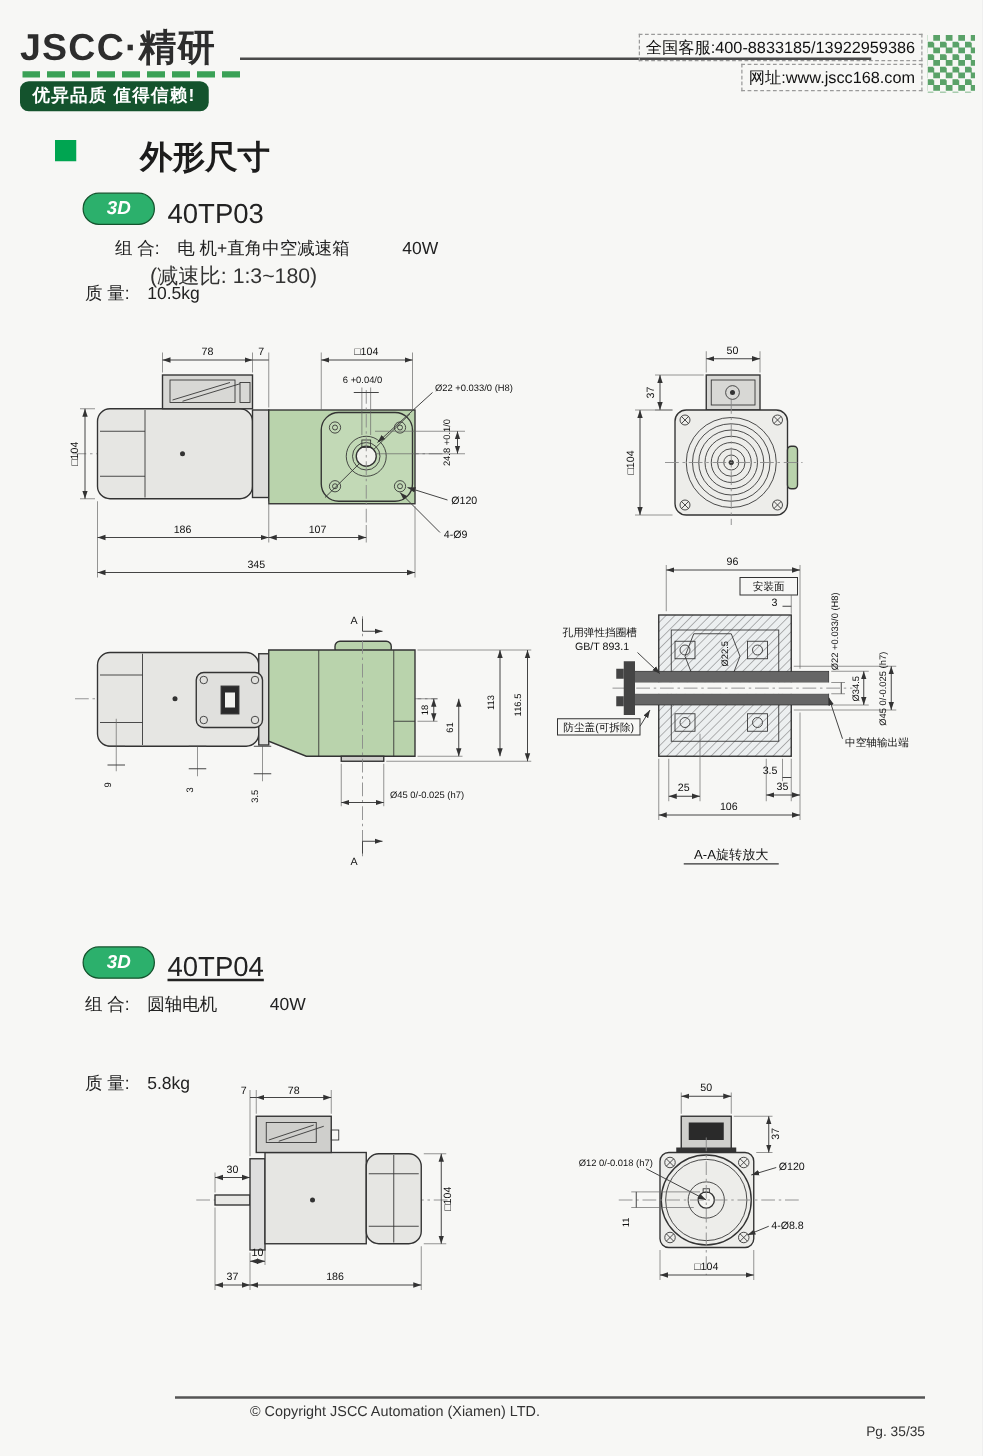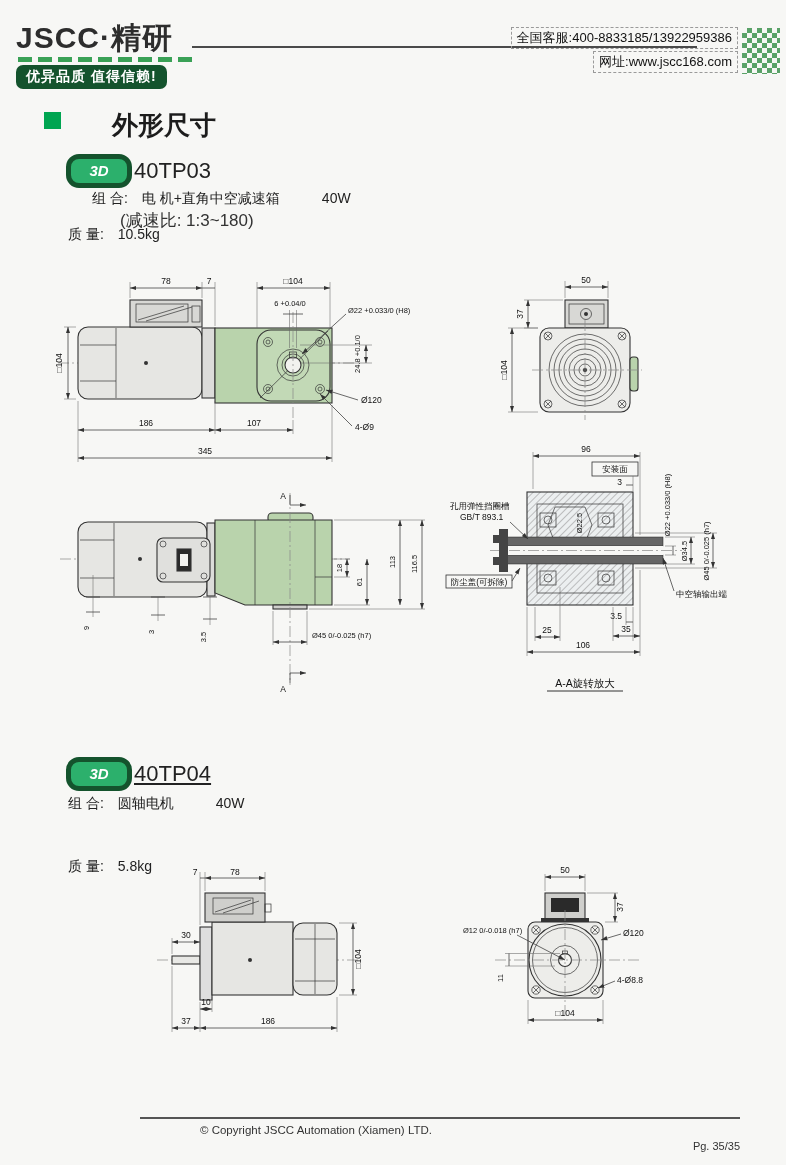--- a/index.html
+++ b/index.html
@@ -16,21 +16,21 @@
   .dashbox{border:1.5px dashed #9a9a9a;font-weight:normal;font-size:13px;padding:1px 5px;color:#111;}
   .hotline{right:48px;top:27px;}
   .website{right:48px;top:51px;}
   .checker{right:6px;top:28px;width:38px;height:46px;
            background:repeating-conic-gradient(#5aa268 0% 25%,#f7f7f5 0% 50%);
            background-size:10px 10px;}
   
   .secsq{left:44px;top:112px;width:17px;height:17px;background:#00a551;}
   .sectitle{left:68px;top:108px;font-size:26px;font-weight:bold;margin-left:44px;}
   
-  .pill{width:56px;height:24px;background:#2cb06c;border:5px solid #14532d;border-radius:13px;
+  .pill{width:56px;height:24px;background:#2cb06c;border:1px solid #14532d;border-radius:13px;
         color:#fff;font-weight:bold;font-style:italic;font-size:15px;text-align:center;line-height:24px;}
   .modelname{font-size:22px;color:#222;}
   .spec{font-size:14px;color:#222;}
   .spec .lab{margin-right:14px;}
   .spec .pw{margin-left:42px;}
   .ratio{font-size:17px;color:#333;}
   
   svg text{font-family:"Liberation Sans",sans-serif;fill:#111;}
   .dt{font-size:8.5px;}
   .dts{font-size:7.5px;}

